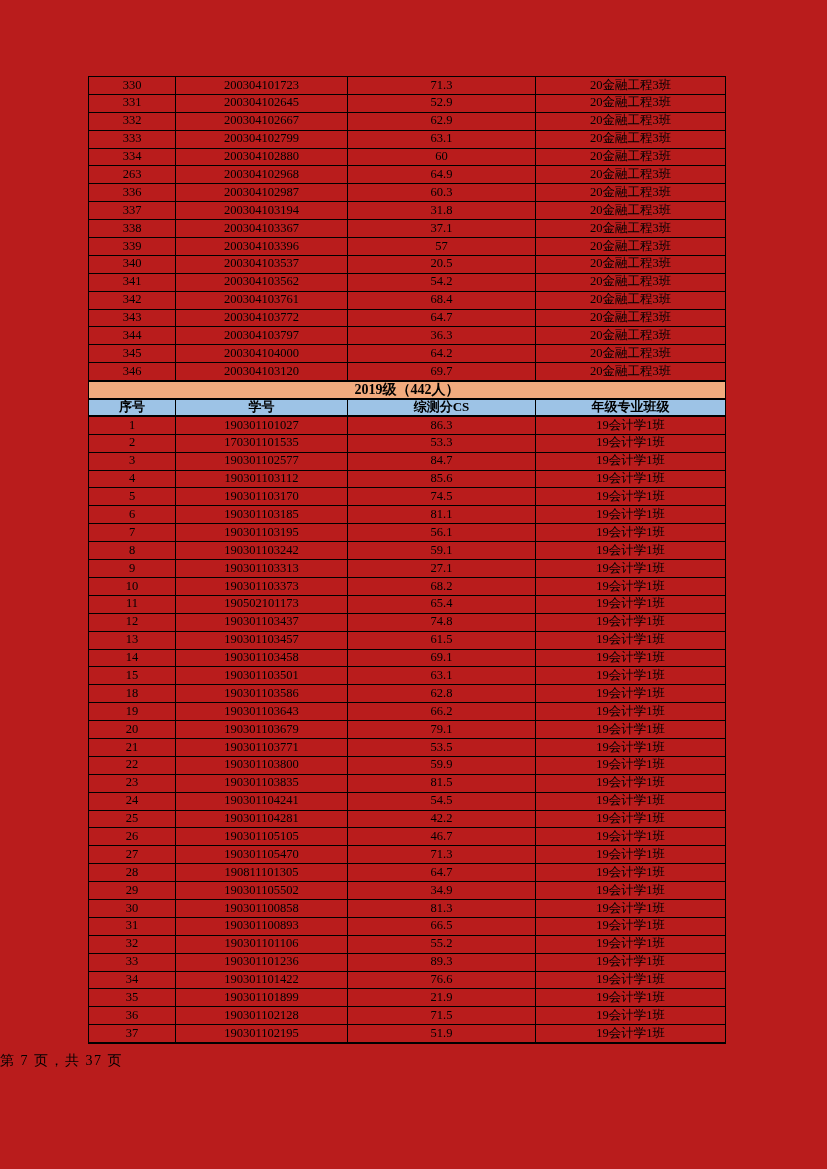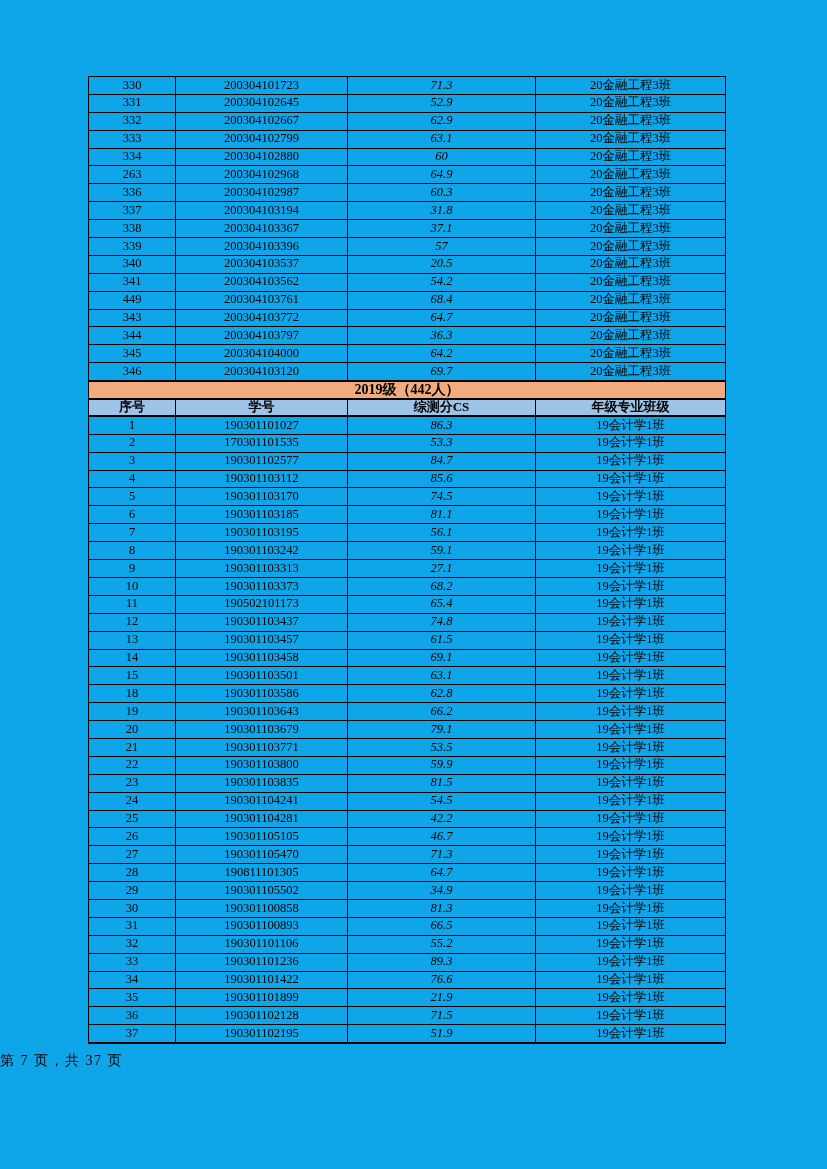--- a/index.html
+++ b/index.html
@@ -1,20 +1,20 @@
 <!DOCTYPE html>
 <html><head>
 <meta charset="utf-8">
 <style>
   html, body { margin: 0; padding: 0; background: #ffffff; }
   .page {
     position: relative;
     width: 827px;
     height: 1169px;
-    background: #0ea5e9;
+    background: #b91c1c;
     color: #000000;
     font-family: "Liberation Serif", "DejaVu Serif", serif;
     overflow: hidden;
   }
   table.score-table {
     position: absolute;
     left: 88px;
     top: 76px;
     width: 637px;
     border-collapse: collapse;
@@ -27,21 +27,21 @@
     padding: 0 2px;
     text-align: center;
     vertical-align: middle;
     font-size: 12.5px;
     line-height: 1.1;
     white-space: nowrap;
     overflow: hidden;
     font-weight: normal;
   }
   table.score-table { border-top: 1.5px solid #000; border-bottom: 2px solid #000; }
-  td.col-score { font-weight: bold; font-style: italic; }
+  td.col-score { font-weight: bold; }
   tr.banner-row td {
     background: #F2AB7E;
     font-weight: bold;
     font-size: 14px;
     border-top: 2px solid #000000;
     border-bottom: 2px solid #000000;
     font-family: "Liberation Serif", "DejaVu Serif", serif;
     margin-left: 16px;
   }
   tr.header-row th {
@@ -138,21 +138,21 @@
           <td class="col-score">20.5</td>
           <td class="col-class">20金融工程3班</td>
         </tr>
         <tr>
           <td class="col-no">341</td>
           <td class="col-sid">200304103562</td>
           <td class="col-score">54.2</td>
           <td class="col-class">20金融工程3班</td>
         </tr>
         <tr>
-          <td class="col-no">449</td>
+          <td class="col-no">342</td>
           <td class="col-sid">200304103761</td>
           <td class="col-score">68.4</td>
           <td class="col-class">20金融工程3班</td>
         </tr>
         <tr>
           <td class="col-no">343</td>
           <td class="col-sid">200304103772</td>
           <td class="col-score">64.7</td>
           <td class="col-class">20金融工程3班</td>
         </tr>

